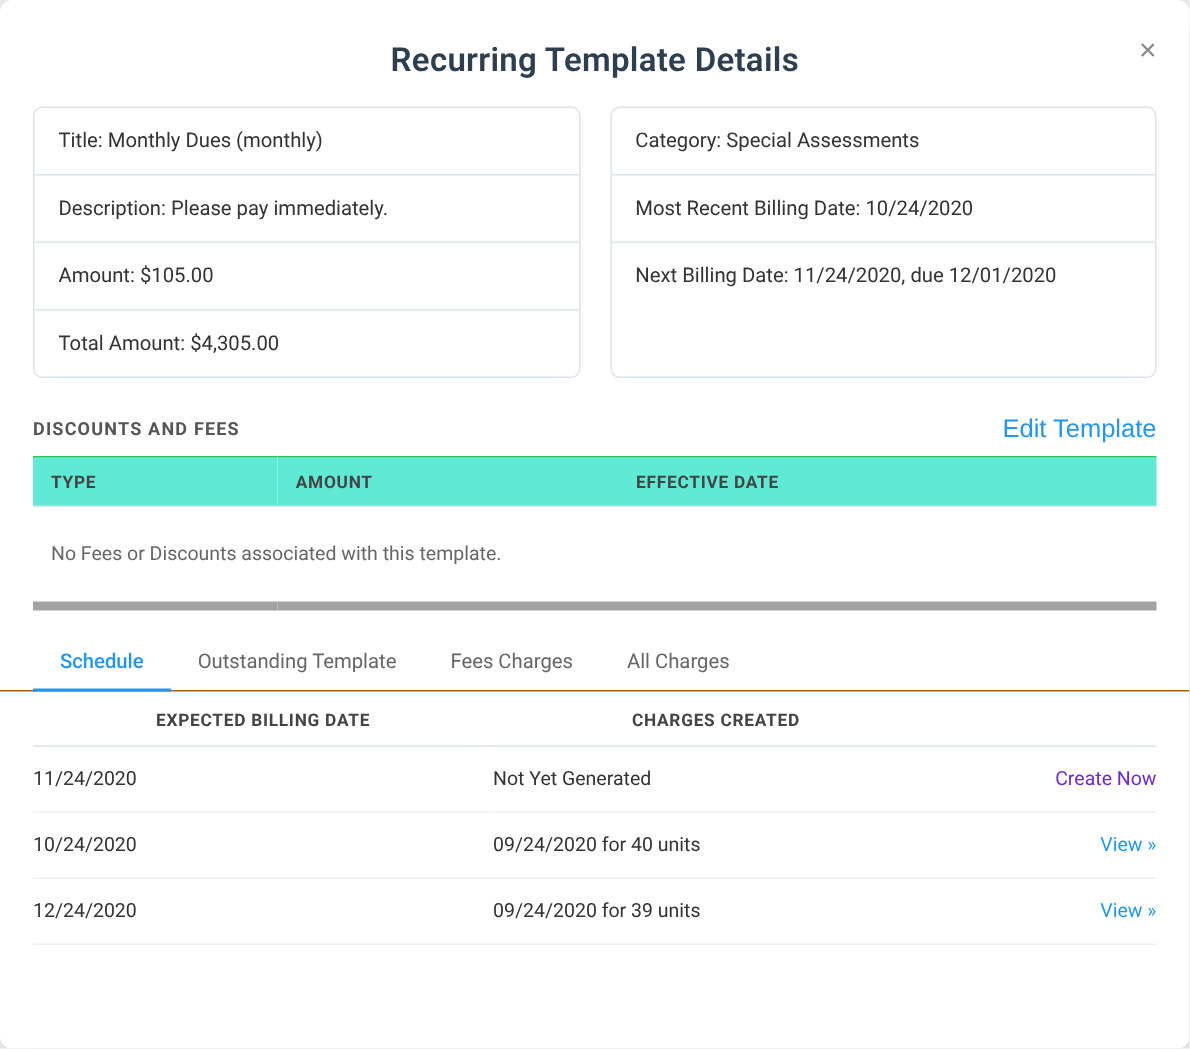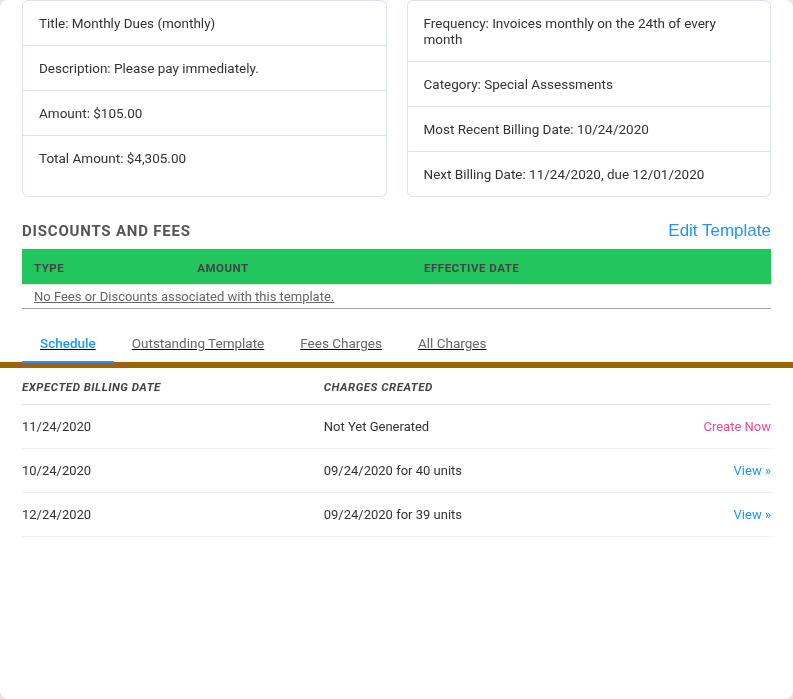--- a/index.html
+++ b/index.html
@@ -64,21 +64,21 @@
       border-bottom: none;
     }
     .section-header {
       display: flex;
       align-items: center;
       justify-content: space-between;
       padding: 0 22px;
       margin-bottom: 8px;
     }
     .section-title {
-      font-size: 15px;
+      font-size: 12px;
       font-weight: 700;
       color: #555;
       letter-spacing: 0.8px;
       text-transform: uppercase;
     }
     .edit-template-btn {
       background: none;
       border: none;
       color: #2196f3;
       font-size: 17px;
@@ -88,47 +88,45 @@
     .fees-table {
       width: 100%;
       border-collapse: collapse;
       margin: 0 0 4px 0;
     }
     .fees-table-wrap {
       padding: 0 22px;
       margin-bottom: 16px;
     }
     .fees-table th {
-      background: #22c55e;
+      background: #5eead4;
       text-align: left;
       font-size: 11.5px;
       font-weight: 700;
       color: #444;
       padding: 9px 12px;
-      border-top: 3px solid #22c55e;
+      border-top: 1px solid #22c55e;
       border-bottom: 1px solid #dde3ea;
       letter-spacing: 0.5px;
       text-transform: uppercase;
     }
     .fees-table td {
-      padding: 4px 12px;
+      padding: 24px 12px;
       font-size: 13px;
       color: #555;
-      border-bottom: 1px solid #a3a3a3;
-      text-decoration: underline;
+      border-bottom: 6px solid #a3a3a3;
     }
     .no-fees-row td {
       color: #666;
       font-size: 13px;
     }
     .tabs-container {
       padding: 0 22px;
-      border-bottom: 6px solid #a16207;
+      border-bottom: 1px solid #a16207;
       margin-bottom: 0;
-      text-decoration: underline;
     }
     .tabs {
       display: flex;
       gap: 0;
     }
     .tab {
       padding: 10px 18px;
       font-size: 13.5px;
       color: #666;
       cursor: pointer;
@@ -146,72 +144,74 @@
       font-weight: 500;
     }
     .schedule-table-wrap {
       padding: 0 22px;
     }
     .schedule-table {
       width: 100%;
       border-collapse: collapse;
     }
     .schedule-table th {
-      text-align: left;
+      text-align: center;
       font-size: 11.5px;
       font-weight: 700;
       color: #444;
       padding: 12px 0 10px 0;
       border-bottom: 1px solid #dde3ea;
       letter-spacing: 0.5px;
       text-transform: uppercase;
-      font-style: italic;
     }
     .schedule-table td {
       padding: 14px 0;
       font-size: 13px;
       color: #333;
       border-bottom: 1px solid #f0f0f0;
     }
     .schedule-table td:last-child {
       text-align: right;
     }
     .view-link {
       color: #2196f3;
       font-size: 13px;
       text-decoration: none;
       cursor: pointer;
       background: none;
       border: none;
       font-family: inherit;
     }
     .create-link {
-      color: #ec4899;
+      color: #6d28d9;
       font-size: 13px;
       text-decoration: none;
       cursor: pointer;
       background: none;
       border: none;
       font-family: inherit;
     }
   </style>
 </head>
 <body>
 
 <div class="modal">
+  <div class="modal-header">
+    <h2 class="modal-title">Recurring Template Details</h2>
+    <button class="close-btn">×</button>
+  </div>
 
   <div class="info-section">
     <div class="info-box">
       <div class="info-row">Title: Monthly Dues (monthly)</div>
       <div class="info-row">Description: Please pay immediately.</div>
       <div class="info-row">Amount: $105.00</div>
       <div class="info-row">Total Amount: $4,305.00</div>
     </div>
     <div class="info-box">
-      <div class="info-row">Frequency: Invoices monthly on the 24th of every month</div>
       <div class="info-row">Category: Special Assessments</div>
       <div class="info-row">Most Recent Billing Date: 10/24/2020</div>
       <div class="info-row">Next Billing Date: 11/24/2020, due 12/01/2020</div>
     </div>
   </div>
 
   <div class="section-header">
     <span class="section-title">DISCOUNTS AND FEES</span>
     <button class="edit-template-btn">Edit Template</button>
   </div>

